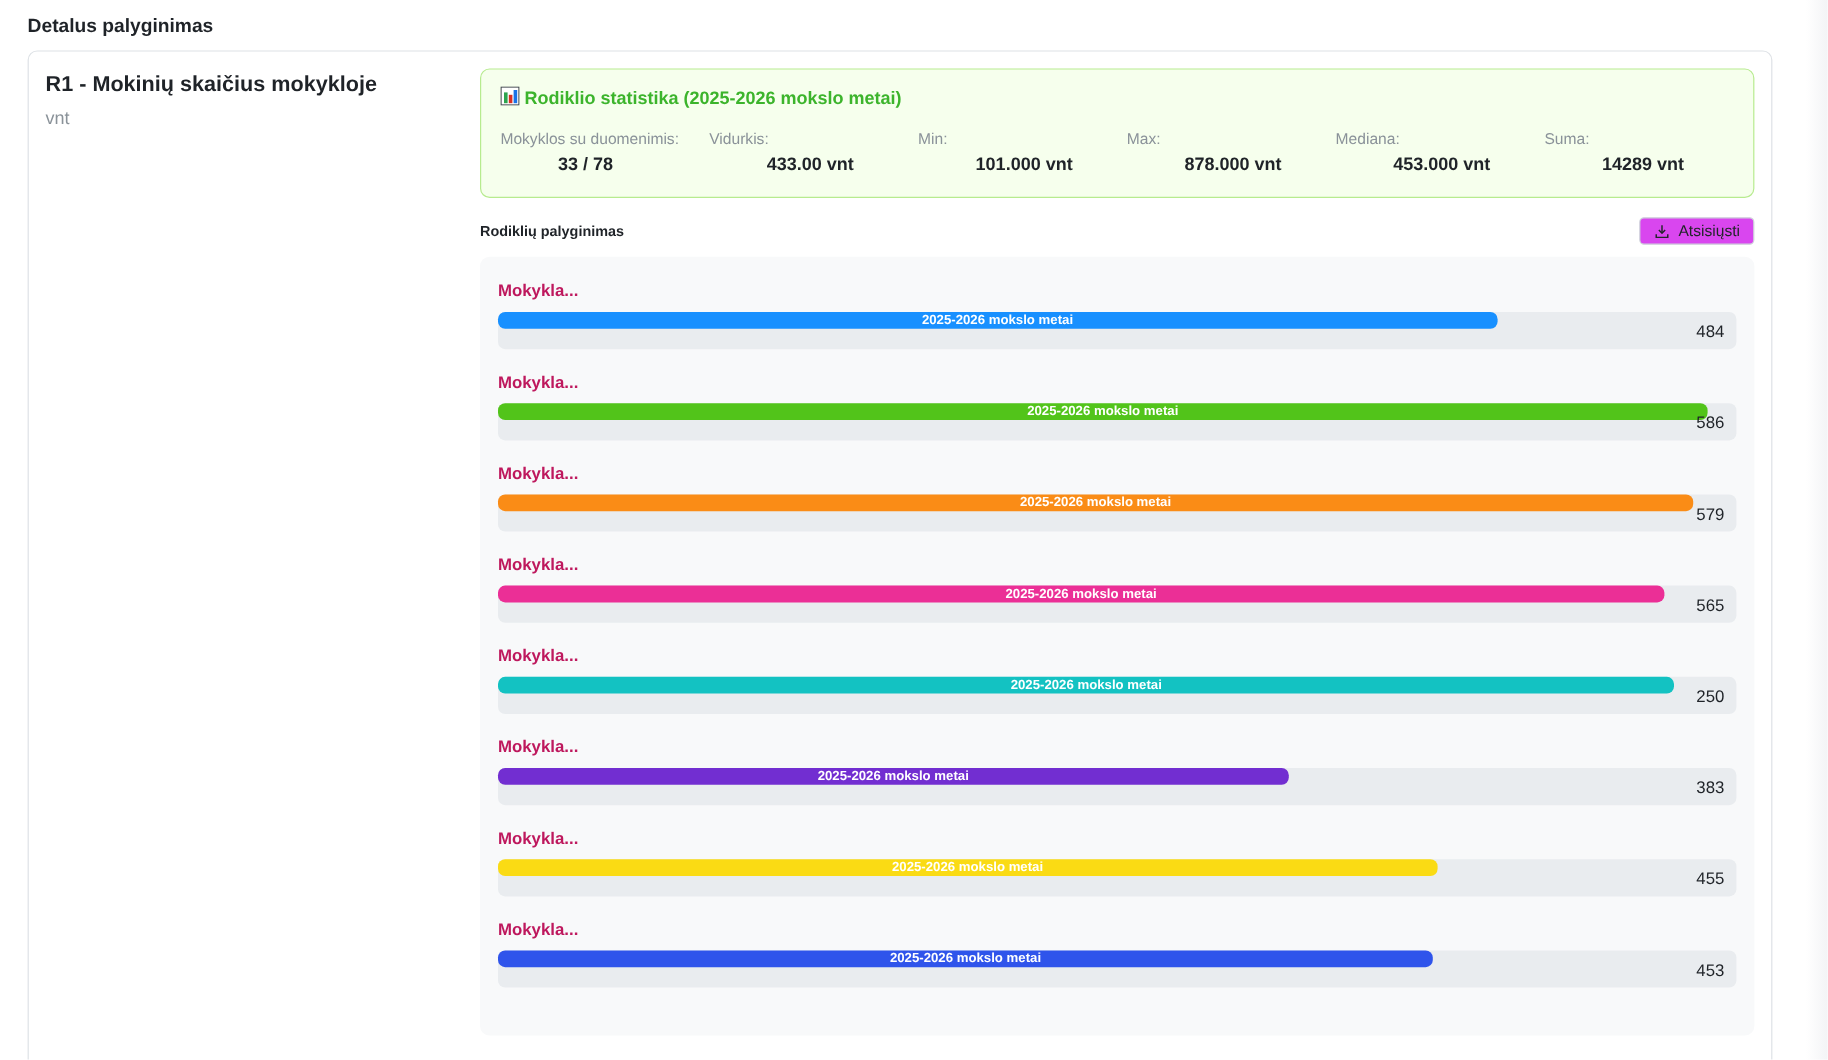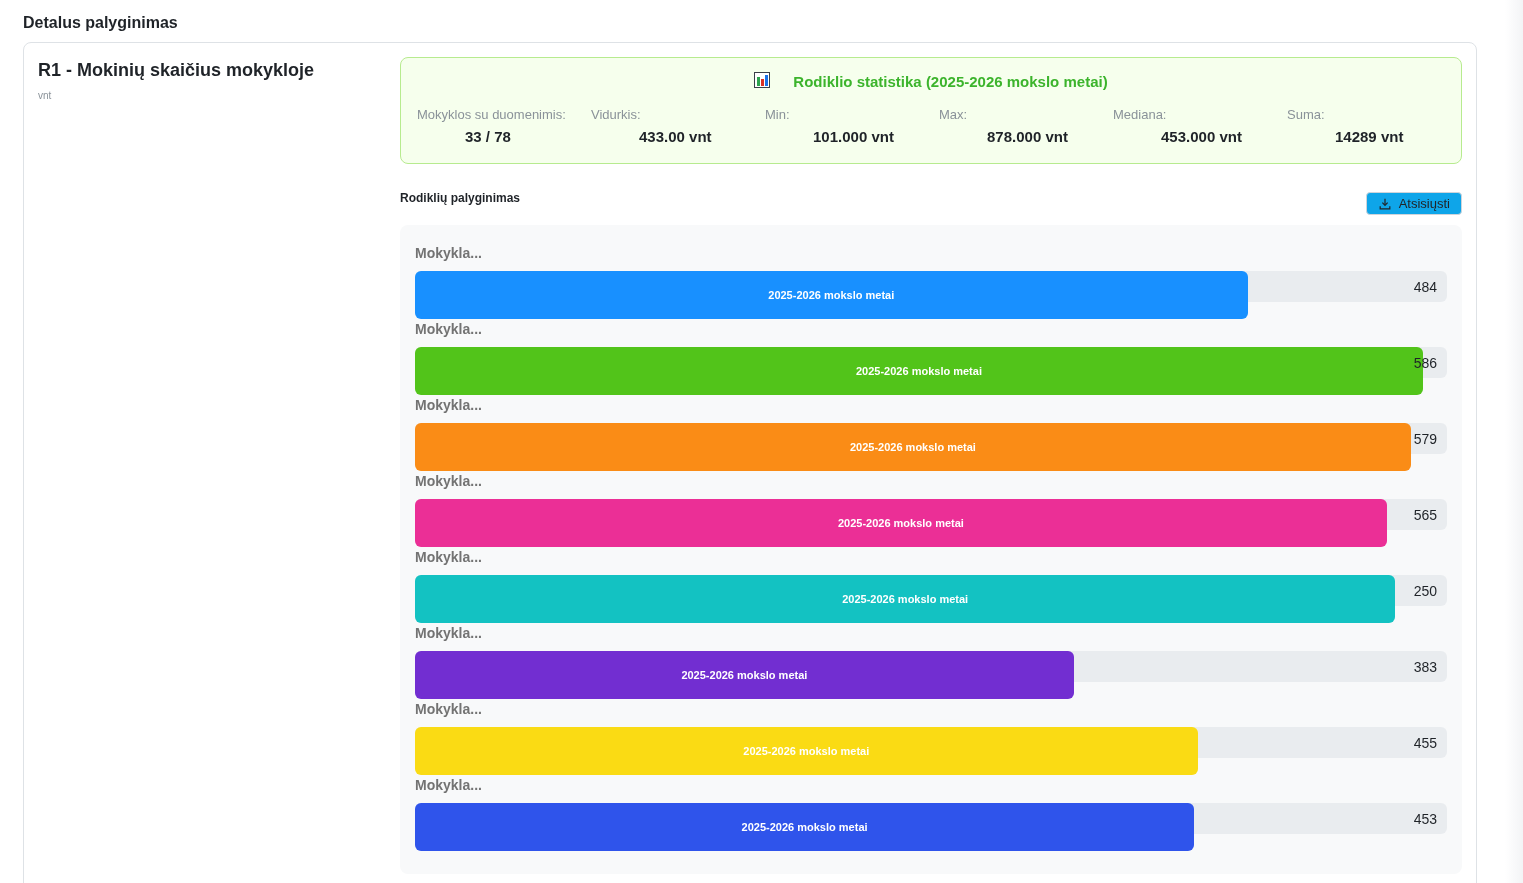--- a/index.html
+++ b/index.html
@@ -7,47 +7,47 @@
     font-family:"Liberation Sans", sans-serif; color:#212529; }
 
   .page-title { padding:14px 0 10px 23px; font-size:16px; font-weight:700; color:#1f2328; }
 
   .main-card { margin-left:23px; width:1454px; height:1200px;
     border:1px solid #dee2e6; border-radius:8px; background:#fff;
     display:grid; grid-template-columns:362px 1fr; padding:14px; }
 
   
   .ind-title { font-size:18px; font-weight:700; color:#1f2328; margin-top:3px; }
-  .ind-unit { font-size:10px; color:#8a9299; margin-top:9px; }
+  .ind-unit { font-size:15px; color:#8a9299; margin-top:9px; }
 
   
   .stats-card { background:var(--stats-bg); border:1px solid var(--stats-border);
     border-radius:8px; padding:14px 16px 4px 16px; }
-  .stats-title { display:flex; align-items:center; gap:23px; color:var(--stats-title);
-    font-size:15px; font-weight:700;justify-content:center; }
+  .stats-title { display:flex; align-items:center; gap:4px; color:var(--stats-title);
+    font-size:15px; font-weight:700; }
   .stats-grid { display:grid; grid-template-columns:repeat(6,1fr); column-gap:16px; margin-top:16px; }
   .stat-item { margin-bottom:14px; }
   .stat-label { font-size:13px; color:#8a9299; margin-bottom:6px; }
   .stat-value { font-size:15px; font-weight:700; color:#1f2328;margin-left:48px; }
 
   
   .cmp-header { display:flex; justify-content:space-between; align-items:center; margin:16px 0 10px; }
   .cmp-title { font-size:12px; font-weight:700; color:#1f2328; }
-  .dl-btn { display:flex; align-items:center; gap:7px; background:#0ea5e9;
+  .dl-btn { display:flex; align-items:center; gap:7px; background:#d946ef;
     border:1px solid #ced4da; border-radius:4px; padding:3px 11px;
-    font-size:13px; color:#212529; cursor:pointer; font-family:inherit;margin-top:12px; }
+    font-size:13px; color:#212529; cursor:pointer; font-family:inherit; }
   .dl-btn svg { display:block; }
 
   
   .chart-container { background:var(--chart-bg); border-radius:8px; padding:20px 15px 40px; }
   .chart-row { margin-bottom:19px; }
   .chart-row:last-child { margin-bottom:0; }
-  .bar-cat { font-size:14px; font-weight:700; color:#737373; margin-bottom:10px; }
+  .bar-cat { font-size:14px; font-weight:700; color:#be185d; margin-bottom:10px; }
   .bar-track { position:relative; height:31px; background:var(--track); border-radius:6px; }
-  .bar-fill { position:absolute; left:0; top:0; height:48px; border-radius:6px;
+  .bar-fill { position:absolute; left:0; top:0; height:14px; border-radius:6px;
     display:flex; align-items:center; justify-content:center; }
   .bar-series-label { color:#fff; font-size:11px; font-weight:700; white-space:nowrap; }
   .bar-value { position:absolute; right:10px; top:0; height:31px; display:flex;
     align-items:center; font-size:14px; color:#1f2328; }
 
   .scrollbar { position:fixed; top:0; right:0; width:18px; height:883px;
     background:linear-gradient(to right, #ffffff, #f3f4f6); }
 </style>
 </head>
 <body>

